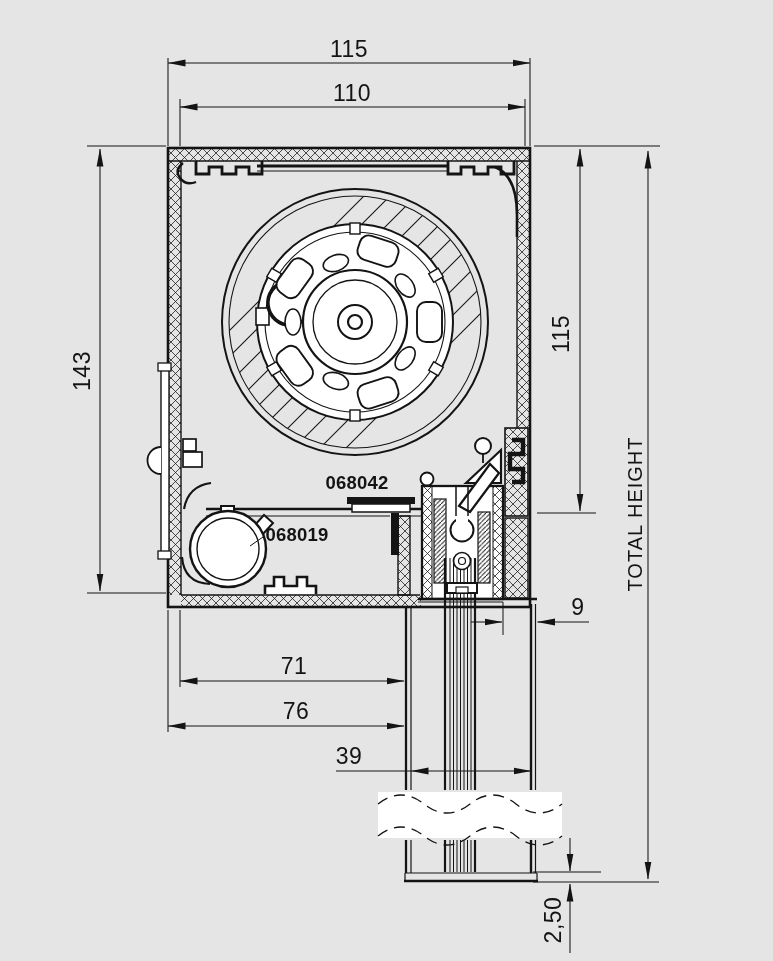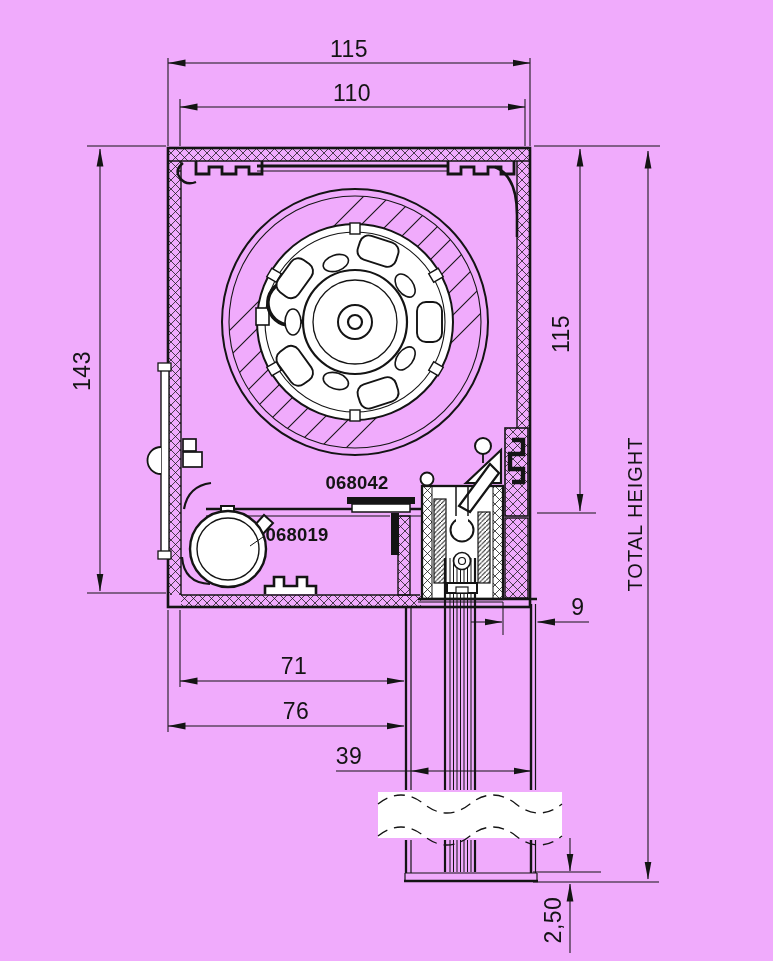--- a/index.html
+++ b/index.html
@@ -1,16 +1,16 @@
 <!DOCTYPE html>
 <html><head>
 <meta charset="utf-8">
 <style>
   html,body{margin:0;padding:0;background:#ffffff;}
-  #stage{position:relative;width:773px;height:961px;background:#f0abfc;overflow:hidden;
+  #stage{position:relative;width:773px;height:961px;background:#e5e5e5;overflow:hidden;
          font-family:"Liberation Sans", sans-serif;}
   svg{position:absolute;left:0;top:0;}
   text{fill:#141414;font-family:"Liberation Sans", sans-serif;}
   .dimtxt{font-size:23px;letter-spacing:0.5px;}
   .parttxt{font-size:18.5px;font-weight:bold;letter-spacing:0.2px;}
   .tht{font-size:20px;letter-spacing:1px;}
 </style>
 </head>
 <body>
 

